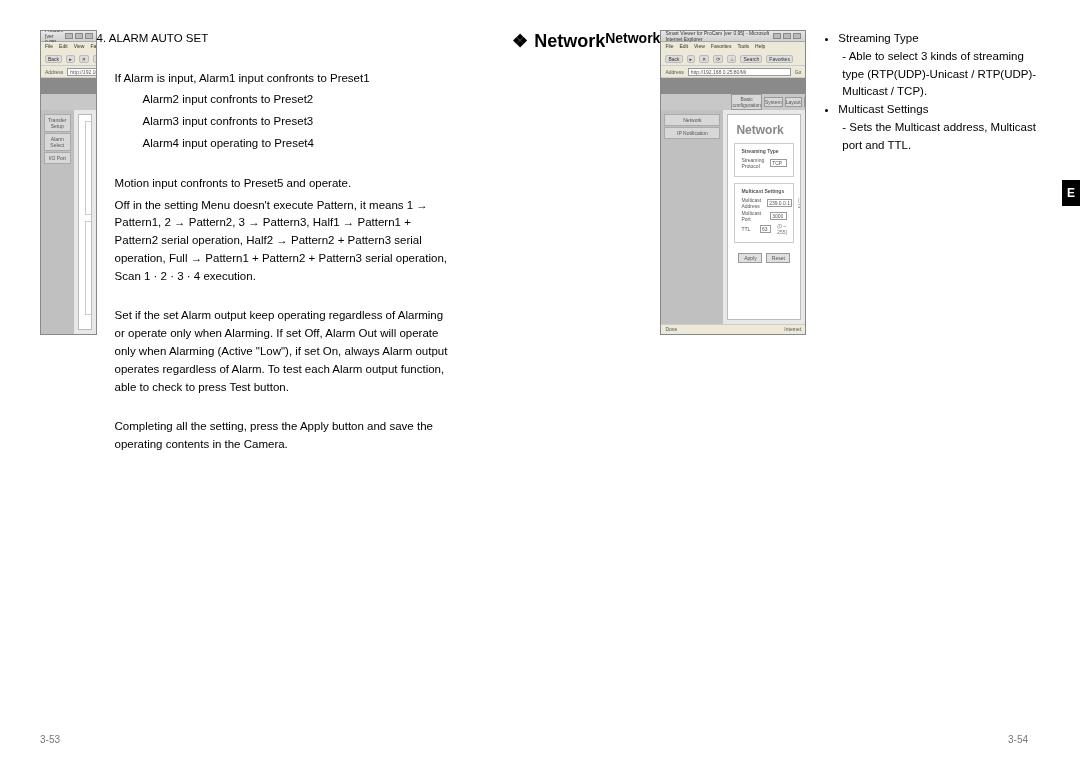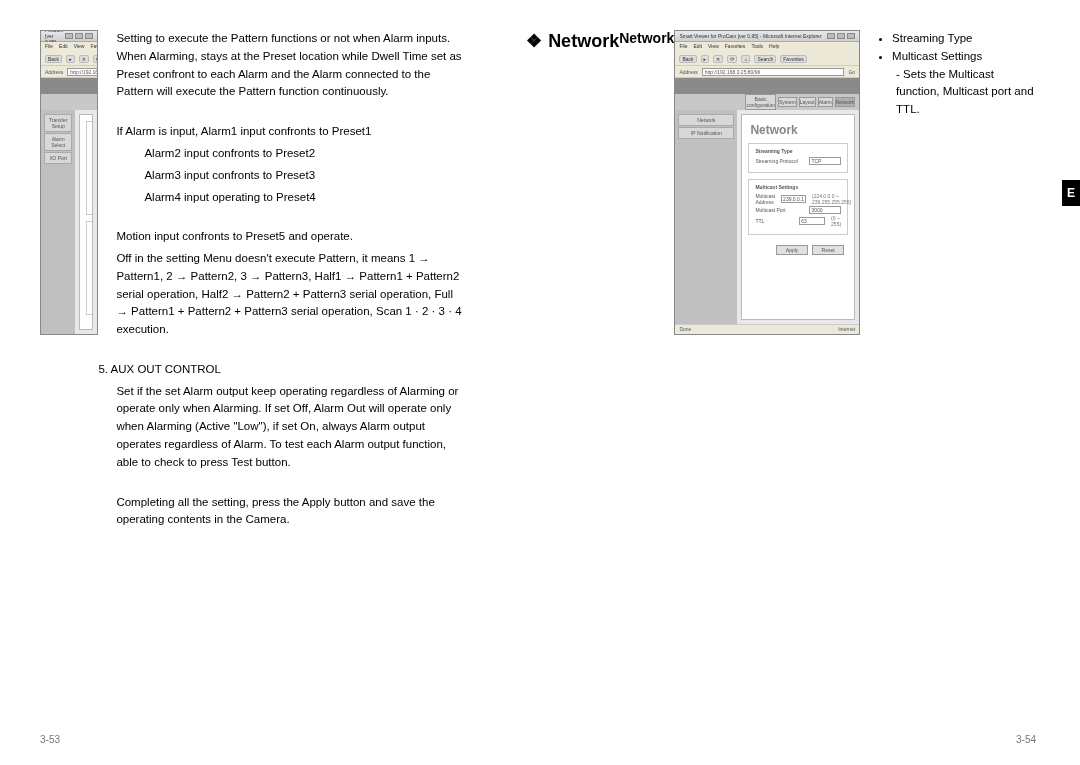--- a/index.html
+++ b/index.html
@@ -88,21 +88,21 @@
   .section-heading .glyph { margin-right: 6px; }
   .sub-heading { font-size: 14px; font-weight: bold; margin-bottom: 10px; }
 
   .page-footer {
     position: absolute;
     bottom: 0;
     font-size: 10px;
     color: #777;
   }
   .page-left  .page-footer { left: 0; }
-  .page-right .page-footer { right: 4px; }
+  .page-right .page-footer { right: 12px; }
 
   .side-tab {
     position: absolute;
     right: -40px;
     top: 150px;
     background: #000;
     color: #fff;
     font-weight: bold;
     font-size: 12px;
     width: 18px;
@@ -209,31 +209,30 @@
               <span class="sel">Off</span>
             </div>
         </div>
 
       </div>
     </div>
 
   </div>
 
   <div class="text-block">
-    <p class="indent1">Setting to execute the Pattern functions or not when Alarm inputs. When Alarming, stays at the Preset location while Dwell Time set as Preset confront to each Alarm and the Alarm connected to the Pattern will execute the Pattern function continuously.</p>
+    <p>4. ALARM AUTO SET</p>
     <br>
     <p class="indent1">If Alarm is input, Alarm1 input confronts to Preset1</p>
     <p class="indent2">Alarm2 input confronts to Preset2</p>
     <p class="indent2">Alarm3 input confronts to Preset3</p>
     <p class="indent2">Alarm4 input operating to Preset4</p>
     <br>
     <p class="indent1">Motion input confronts to Preset5 and operate.</p>
     <p class="indent1">Off in the setting Menu doesn't execute Pattern, it means 1 → Pattern1, 2 → Pattern2, 3 → Pattern3, Half1 → Pattern1 + Pattern2 serial operation, Half2 → Pattern2 + Pattern3 serial operation, Full → Pattern1 + Pattern2 + Pattern3 serial operation, Scan 1 · 2 · 3 · 4 execution.</p>
     <br>
-    <p>5. AUX OUT CONTROL</p>
     <p class="indent1">Set if the set Alarm output keep operating regardless of Alarming or operate only when Alarming. If set Off, Alarm Out will operate only when Alarming (Active "Low"), if set On, always Alarm output operates regardless of Alarm. To test each Alarm output function, able to check to press Test button.</p>
     <br>
     <p class="indent1">Completing all the setting, press the Apply button and save the operating contents in the Camera.</p>
   </div>
 
   <div class="page-footer">3-53</div>
 </div>
 
 <div class="page page-right">
 
@@ -321,23 +320,24 @@
     <div class="statusbar">
       <span>Done</span>
       <span>Internet</span>
     </div>
   </div>
 
   <div class="text-block">
     <ul class="bullets">
       <li>
         <span>Streaming Type</span>
+        <span class="sub">- Able to select 3 kinds of streaming type (RTP(UDP)-Unicast / RTP(UDP)-Multicast / TCP).</span>
       </li>
       <li>
         <span>Multicast Settings</span>
-        <span class="sub">- Sets the Multicast function, Multicast port and TTL.</span>
+        <span class="sub">- Sets the Multicast address, Multicast port and TTL.</span>
       </li>
     </ul>
   </div>
 
   <div class="side-tab">E</div>
   <div class="page-footer">3-54</div>
 </div>
 
 </body></html>

